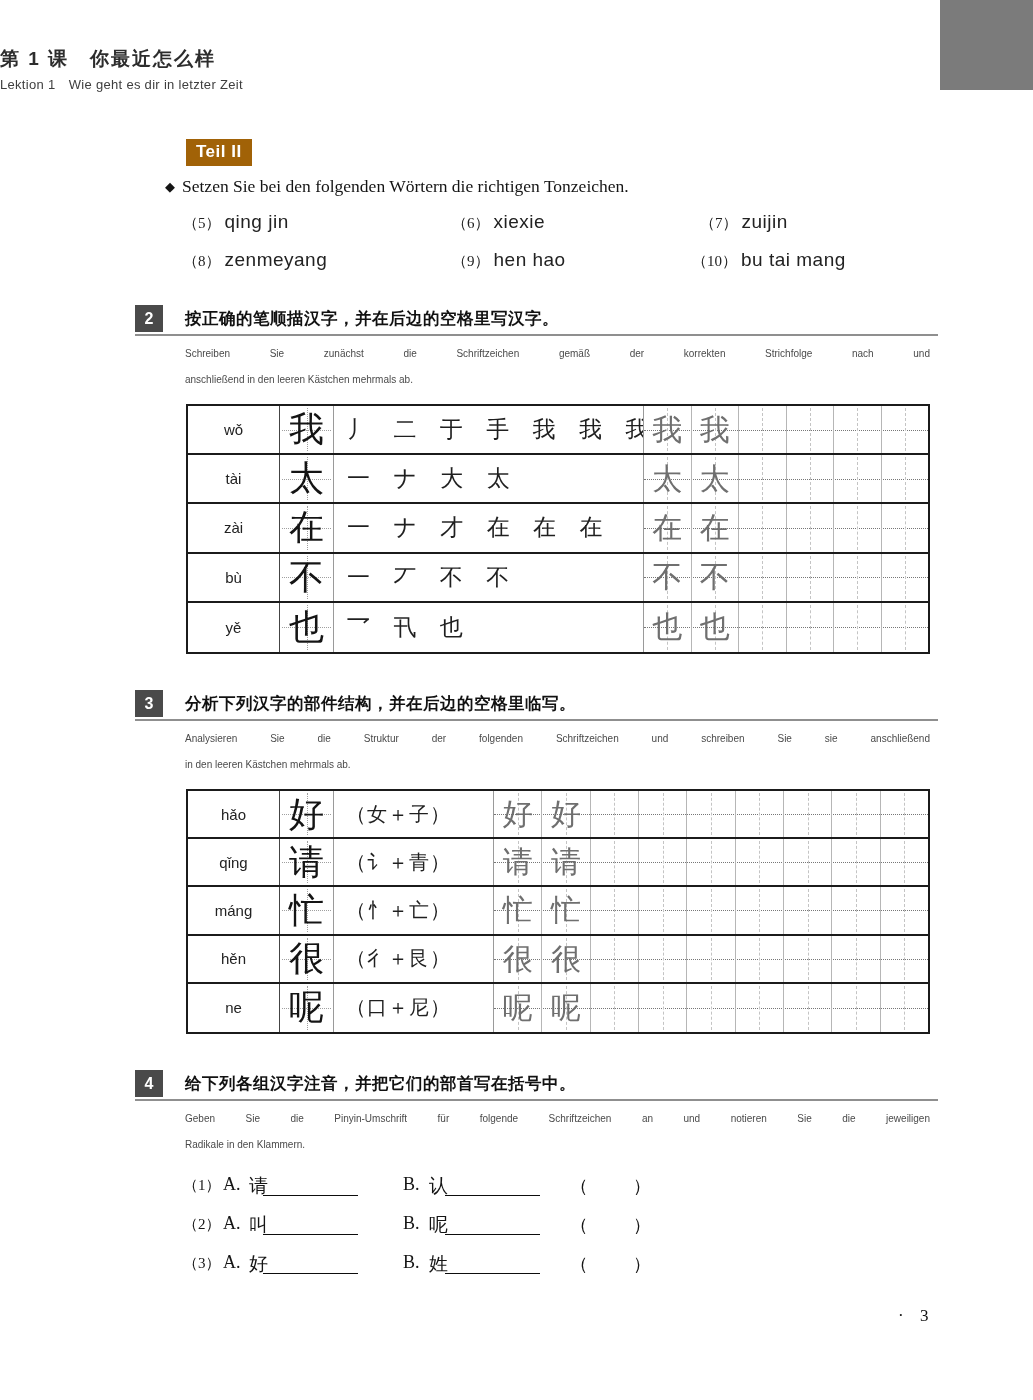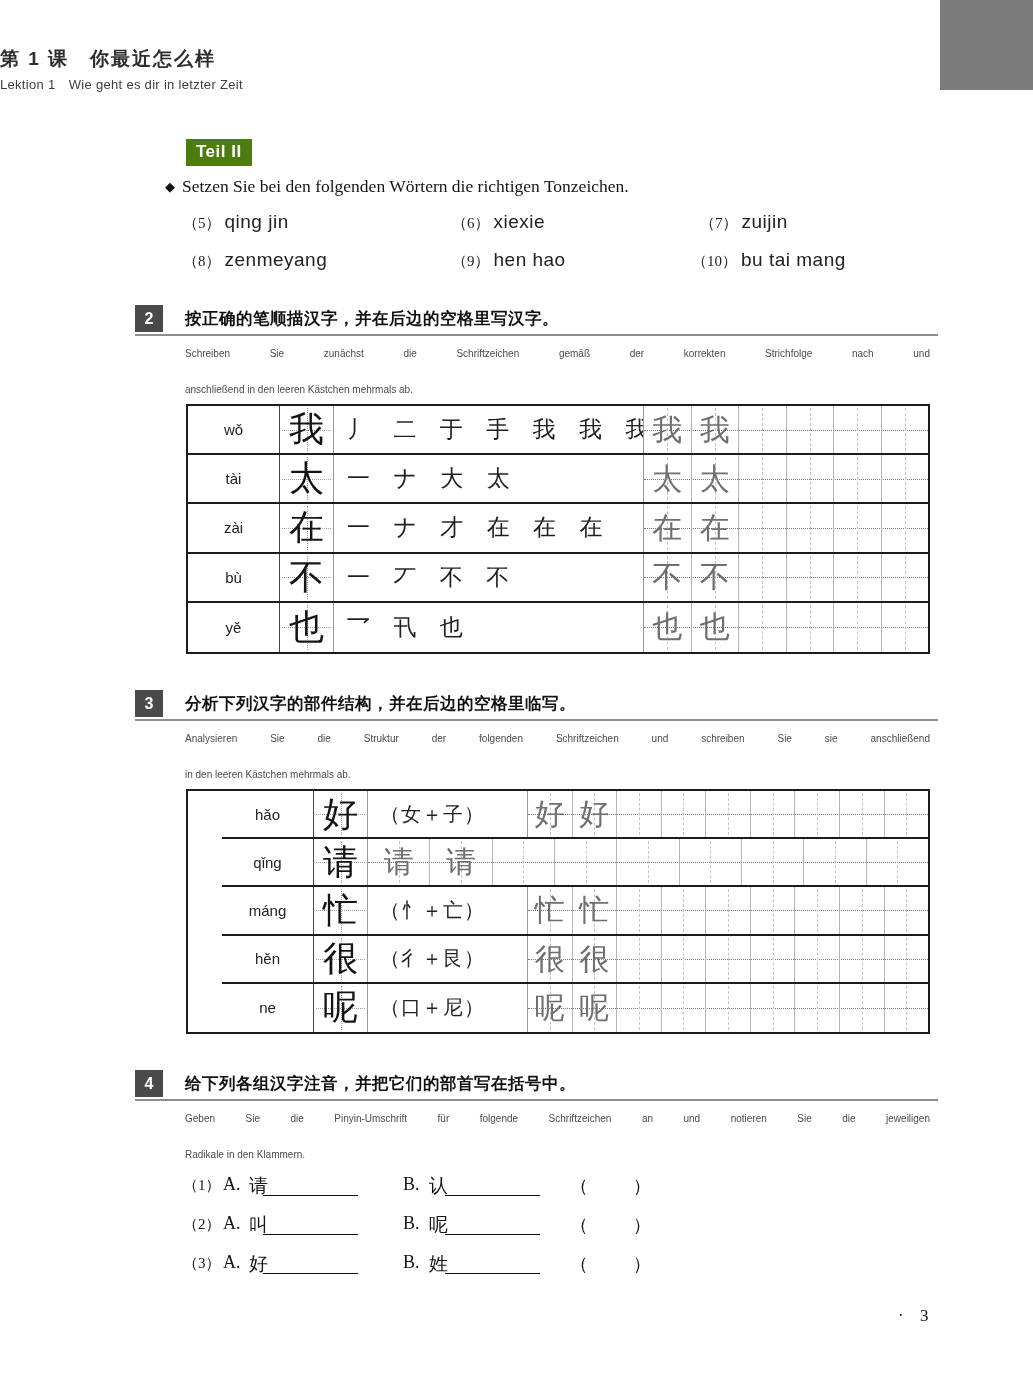--- a/index.html
+++ b/index.html
@@ -13,39 +13,39 @@
 
   
   .corner-block { position:absolute; top:0; right:0; width:93px; height:90px; background:#7b7b7b; }
 
   
   .header { position:absolute; top:46px; left:0; right:103px; text-align:left; }
   .header .zh { font-size:19px; font-weight:bold; letter-spacing:2px; color:#2d2d2d; }
   .header .de { font-size:13px; color:#3e3e3e; margin-top:4px; letter-spacing:0.3px; }
 
   
-  .teil-badge { position:absolute; left:186px; top:139px; background:#4d7c0f; color:#fff;
+  .teil-badge { position:absolute; left:186px; top:139px; background:#a16207; color:#fff;
     font-weight:bold; font-size:17px; padding:3px 10px 4px; letter-spacing:0.5px; }
 
   
   .tone-instr { position:absolute; left:165px; top:176px; font-size:17.5px; color:#141414; }
   .tone-instr .diamond { font-size:13px; margin-right:7px; position:relative; top:-1px; }
   .tone-item { position:absolute; white-space:nowrap; }
   .tone-item .num { font-family:"Liberation Serif","DejaVu Serif",serif; font-size:15px; color:#222; margin-right:4px; }
   .tone-item .word { font-size:19px; color:#222; letter-spacing:0.5px; }
 
   
   .sec-head { position:absolute; left:135px; width:803px; }
   .sec-num { position:absolute; left:0; top:0; width:28px; height:27px; background:#4a4a4a;
     color:#fff; font-weight:bold; font-size:16px; display:flex; align-items:center; justify-content:center; }
   .sec-title { position:absolute; left:50px; top:3px; font-size:16.5px; font-weight:bold; color:#111; letter-spacing:0.5px; }
   .sec-rule { position:absolute; left:0; top:29px; width:803px; height:2px; background:#8f8f8f; }
   .sec-de { position:absolute; left:185px; width:745px; font-size:10px; color:#4a4a4a; line-height:25.5px; }
   .sec-de .l1 { display:block; text-align:justify; text-align-last:justify; }
-  .sec-de .l2 { display:block;margin-top:10px; }
+  .sec-de .l2 { display:block; }
 
   
   .wtable { position:absolute; left:186px; width:744px; border:2px solid #1b1b1b; background:#fff; }
   .wrow { display:flex; border-bottom:2px solid #1b1b1b; }
   .wrow:last-child { border-bottom:none; }
   .cell-pinyin { width:92px; border-right:1px solid #444; display:flex; align-items:center;
     justify-content:center; font-size:15px; color:#222; }
   .cell-char { width:54px; border-right:1px solid #9a9a9a; position:relative;
     display:flex; align-items:center; justify-content:center; }
   .cell-char .guide-h { position:absolute; left:2px; right:2px; top:50%; border-top:1px dotted #9f9f9f; }
@@ -59,21 +59,21 @@
   .cell-comp { width:160px; border-right:1px solid #9a9a9a; display:flex; align-items:center; padding-left:12px;
     font-family:"Liberation Serif","DejaVu Serif",serif; font-size:20px; color:#1f1f1f; letter-spacing:1px; white-space:nowrap; }
   .cell-practice { flex:1; position:relative; display:flex; }
   .cell-practice .midline { position:absolute; left:0; right:0; top:50%; border-top:1px dotted #777; pointer-events:none; }
   .pbox { flex:1; position:relative; border-right:1px solid #b6b6b6; display:flex; align-items:center; justify-content:center; }
   .pbox:last-child { border-right:none; }
   .pbox .vmid { position:absolute; top:2px; bottom:2px; left:50%; border-left:1px dashed #c4c4c4; }
   .pbox .pch { position:relative; font-family:"Liberation Serif","DejaVu Serif",serif;
     font-size:30px; color:#6f6f6f; line-height:1; }
   .t1 .wrow { height:49.2px; }
-  .t2 .wrow { height:48.2px;margin-left:34px; }
+  .t2 .wrow { height:48.2px; }
 
   
   .ex-row { position:absolute; left:183px; height:39px; width:560px; }
   .ex-row span { position:absolute; font-family:"Liberation Serif","DejaVu Serif",serif; color:#151515; }
   .ex-num { left:0; top:8px; font-size:15px; }
   .ex-la { left:40px; top:6px; font-size:18px; }
   .ex-ca { left:66px; top:5px; font-size:19px; }
   .ex-ula { position:absolute; left:80px; top:0; width:95px; height:28px; border-bottom:1.5px solid #0d0d0d; }
   .ex-lb { left:220px; top:6px; font-size:18px; }
   .ex-cb { left:246px; top:5px; font-size:19px; }
@@ -353,20 +353,21 @@
       </div>
     </div>
 
     <div class="wrow">
       <div class="cell-pinyin">qǐng</div>
       <div class="cell-char">
           <span class="guide-h"></span>
           <span class="guide-v"></span>
           <span class="ch">请</span>
         </div>
+      <div class="cell-comp">（讠＋青）</div>
       <div class="cell-practice">
         <span class="midline"></span>
         <div class="pbox">
             <span class="vmid"></span>
             <span class="pch">请</span>
           </div>
         <div class="pbox">
             <span class="vmid"></span>
             <span class="pch">请</span>
           </div>

